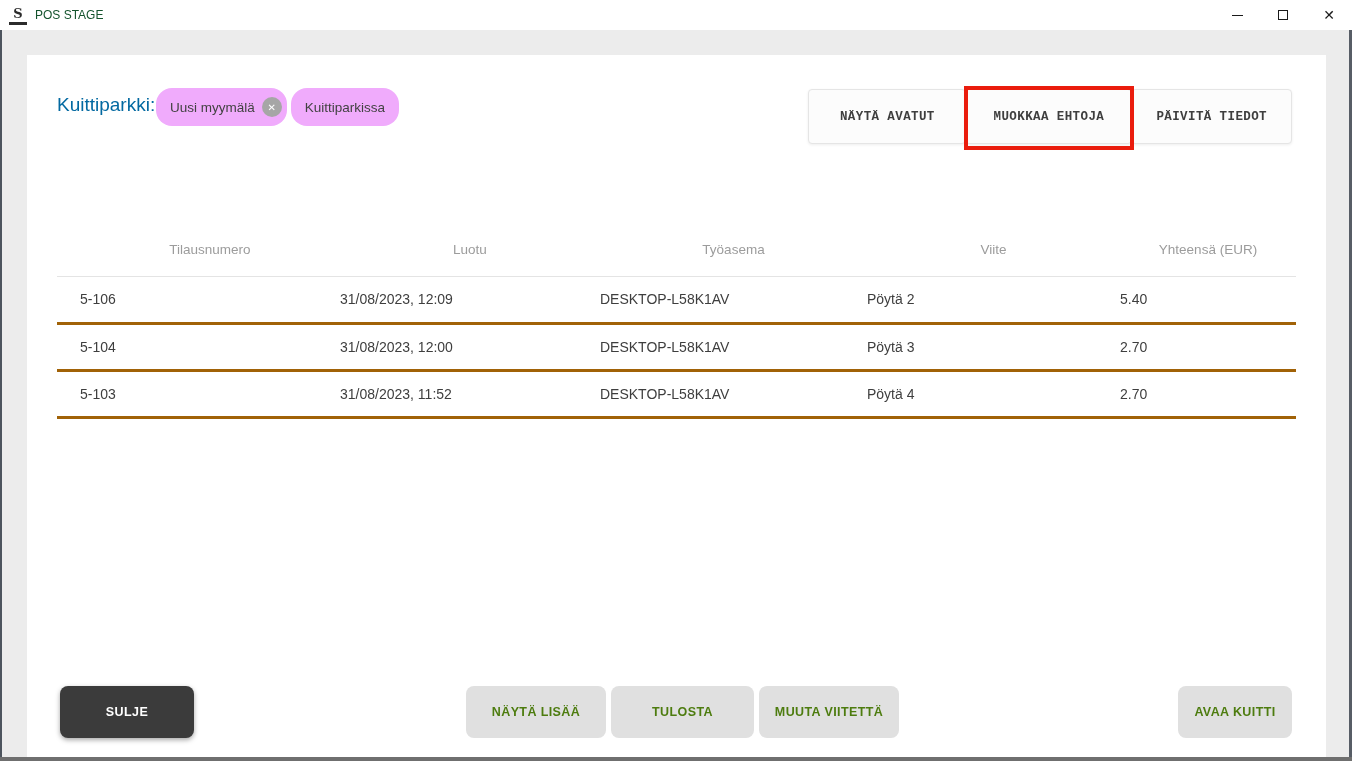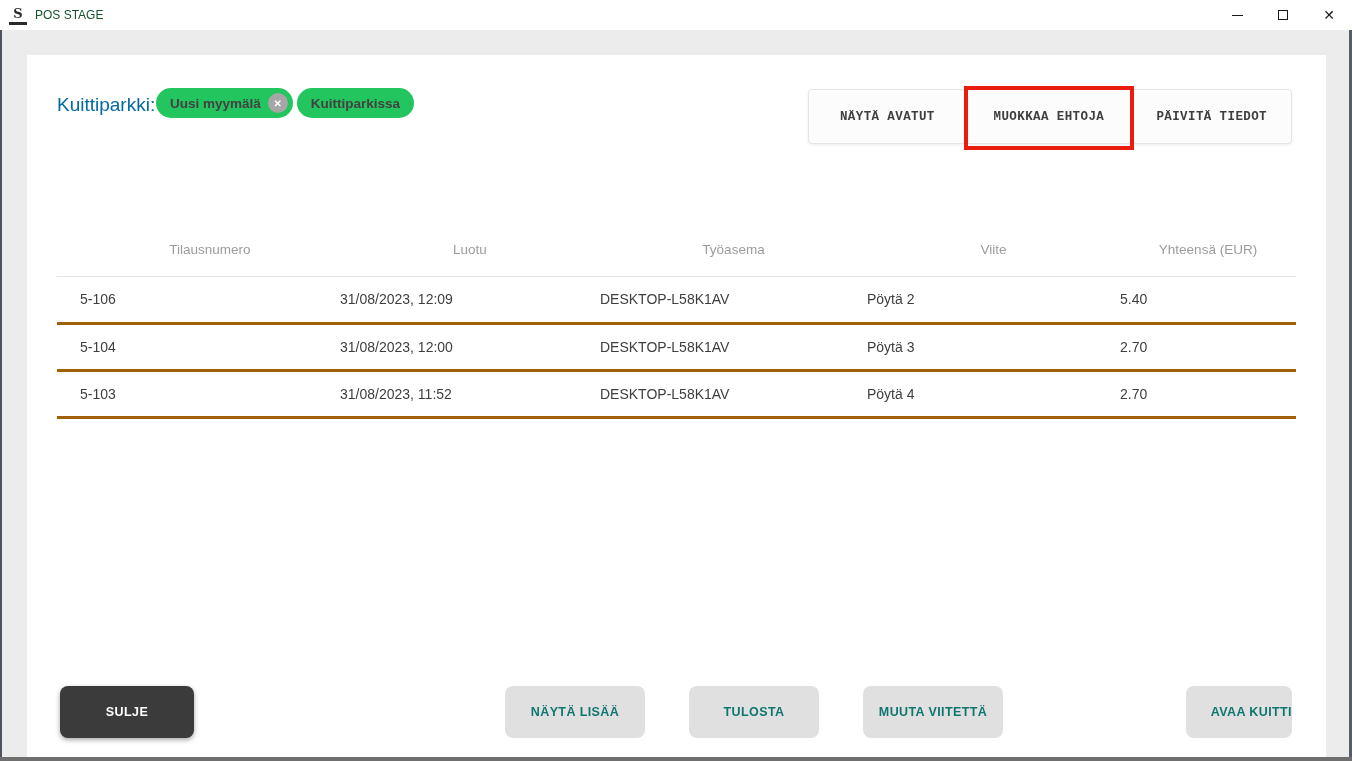--- a/index.html
+++ b/index.html
@@ -49,23 +49,23 @@
     background:#ffffff;
   }
 
   
   .filter-label {
     position:absolute; left:30px; top:39px;
     font-size:19px; color:#0369a1;
   }
   .chips { position:absolute; left:129px; top:33px; display:flex; gap:4px; }
   .chip {
-    height:30px; display:flex; align-items:center;
-    background:#22c55e; border-radius:16px;
-    padding:0 14px; font-size:13.5px; color:#424242; cursor:default;font-weight:bold;
+    height:38px; display:flex; align-items:center;
+    background:#f0abfc; border-radius:16px;
+    padding:0 14px; font-size:13.5px; color:#424242; cursor:default;
   }
   .chip.with-x { padding-right:5px; }
   .chip-x {
     margin-left:7px; width:20px; height:20px; border-radius:50%;
     background:#a6a6a6; color:#ffffff; font-size:10px;
     display:flex; align-items:center; justify-content:center; cursor:pointer;
   }
 
   
   .toolbar { position:absolute; top:34px; right:34px; display:flex; }
@@ -108,25 +108,25 @@
     font-size:12.5px; font-weight:700; letter-spacing:.4px;
     border:none; border-radius:8px; cursor:pointer;
   }
   .btn-close {
     position:absolute; left:33px; top:631px; width:134px; height:52px;
     background:#3b3b3b; color:#ffffff;
     box-shadow:0 2px 5px rgba(0,0,0,.35);
   }
   .footer-mid { position:absolute; left:439px; top:631px; display:flex; gap:5px; }
   .btn-disabled {
-    height:52px; background:#e0e0e0; color:#0f766e; cursor:default;margin-left:39px;
-  }
-  .w140 { width:140px; } .w130 { width:130px; }
+    height:52px; background:#e0e0e0; color:#4d7c0f; cursor:default;
+  }
+  .w140 { width:140px; } .w130 { width:143px; }
   .btn-open {
-    position:absolute; right:34px; top:631px; width:106px; height:52px;text-align:right;
+    position:absolute; right:34px; top:631px; width:114px; height:52px;
   }
 </style>
 </head>
 <body>
 
 <div class="window">
 
   <div class="titlebar">
     <span class="app-logo">S</span>
     <span class="app-title">POS STAGE</span>

